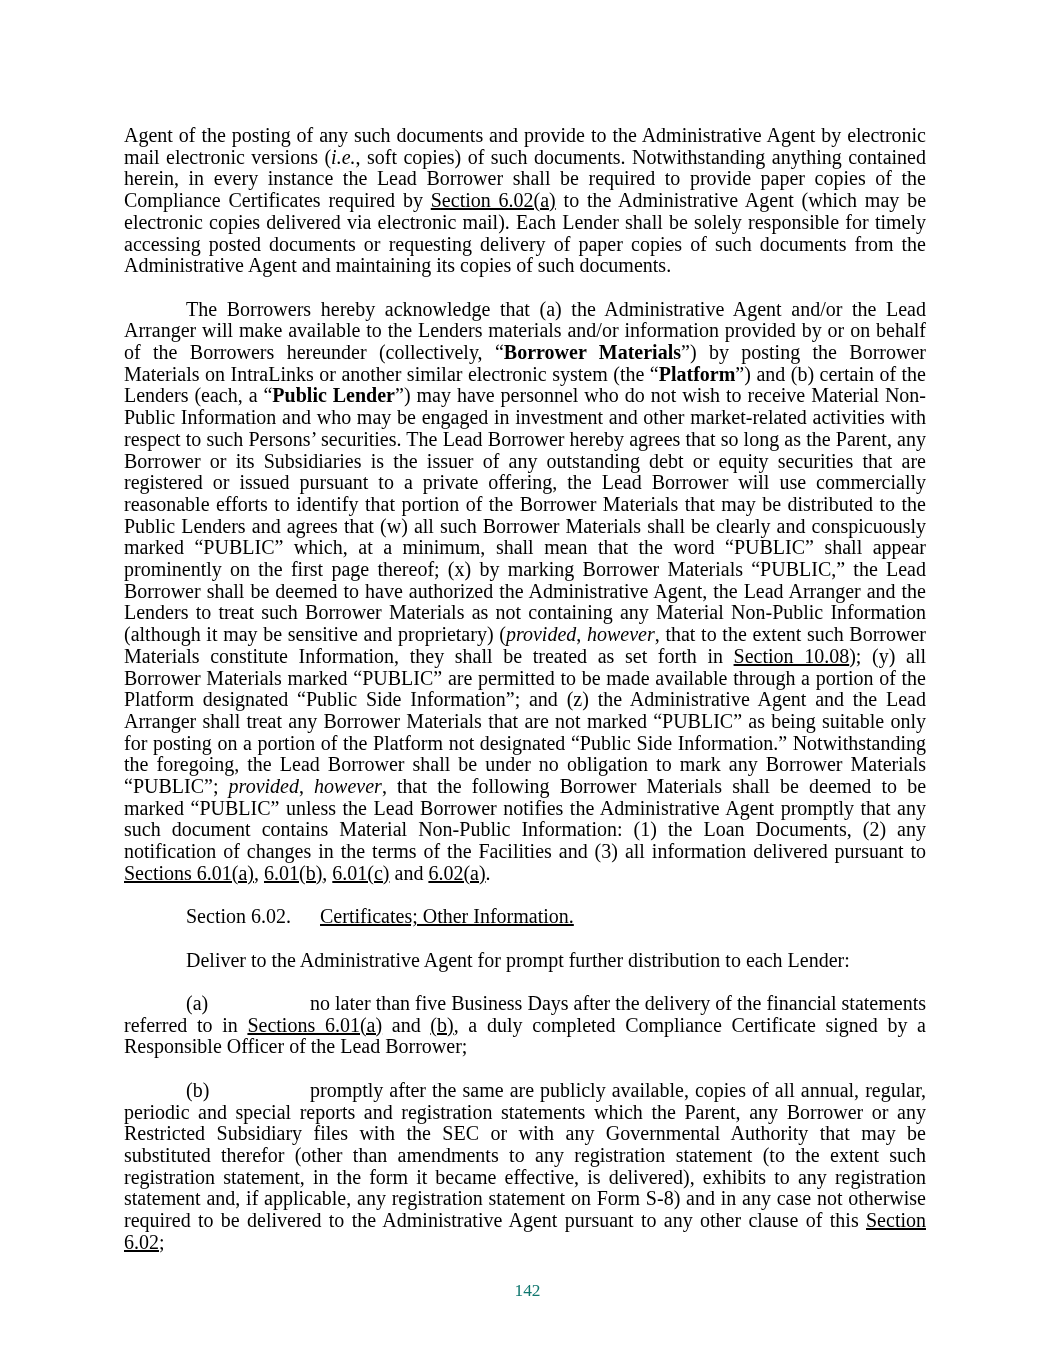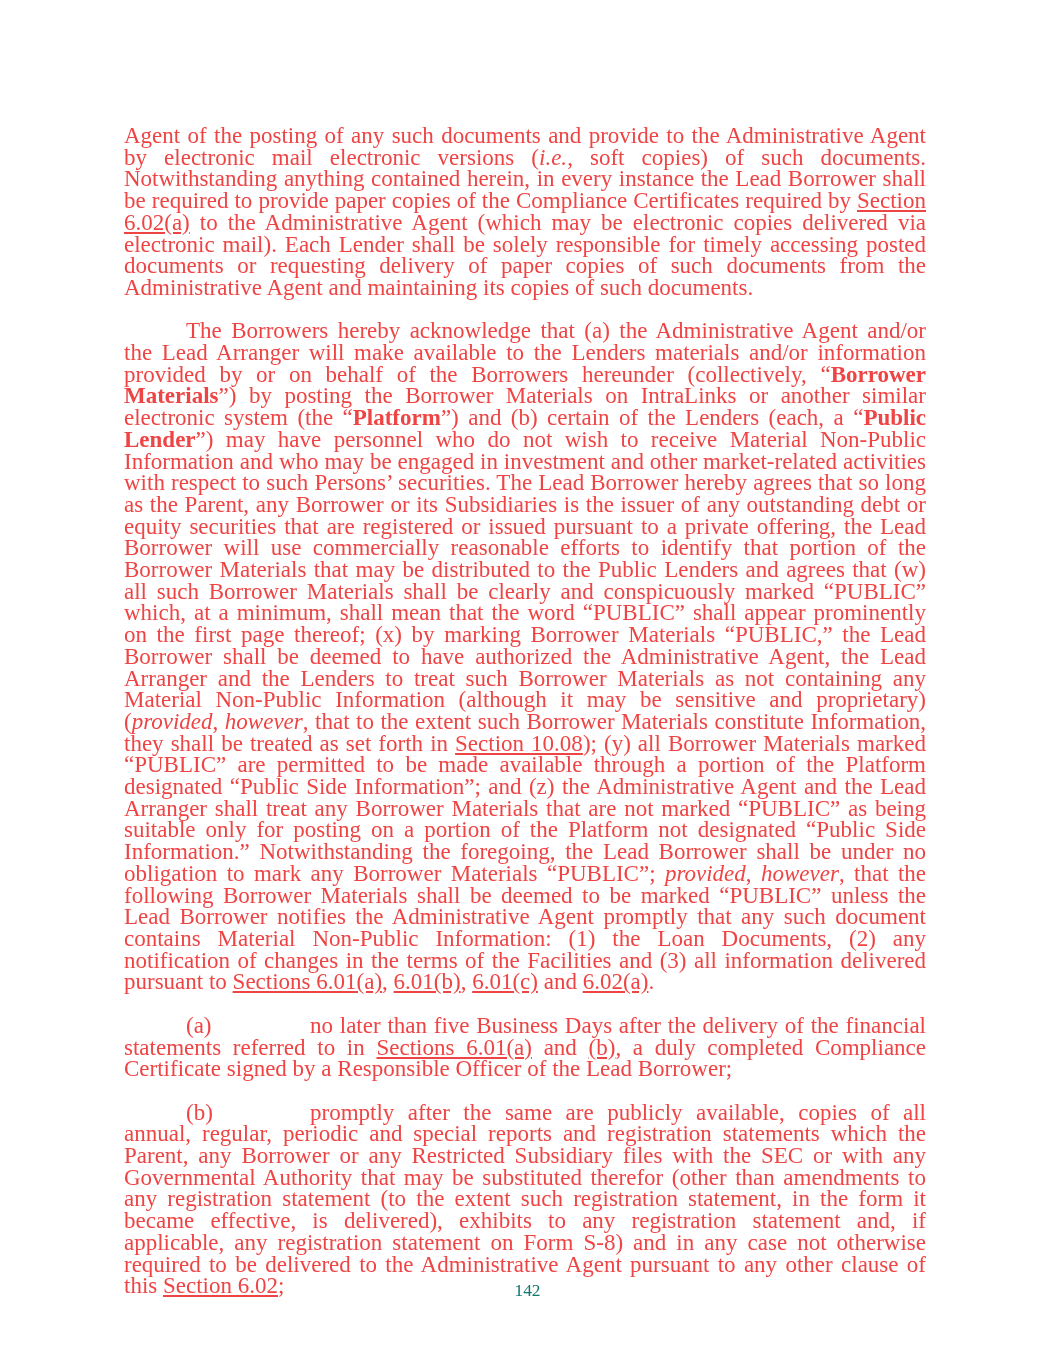--- a/index.html
+++ b/index.html
@@ -1,20 +1,20 @@
 <!DOCTYPE html>
 <html><head>
   <meta charset="utf-8">
   <style>
     html, body { margin: 0; padding: 0; background: #ffffff; }
     body { width: 1055px; height: 1365px; position: relative; overflow: hidden; }
     .page {
       position: absolute; left: 124px; top: 125px; width: 802px;
-      font-family: "Liberation Serif", serif; font-size: 23px; line-height: 21.7px;
-      color: #ef4444; text-align: justify;
+      font-family: "Liberation Serif", serif; font-size: 20px; line-height: 21.7px;
+      color: #000000; text-align: justify;
     }
     .para { margin: 0 0 21.7px 0; }
     .indent { text-indent: 62px; }
     .heading { margin: 0 0 21.7px 62px; }
     .heading .num { display: inline-block; width: 134px; }
     .u { text-decoration: underline; }
     .b { font-weight: bold; margin-top: 12px; }
     .i { font-style: italic; }
     .clause-label { display: inline-block; width: 124px; text-indent: 0; }
     .pagenum {
@@ -24,21 +24,23 @@
   </style>
 </head>
 <body>
 
 <div class="page">
 
   <p class="para"><span>Agent of the posting of any such documents and provide to the Administrative Agent by electronic mail electronic versions (</span><span class="i">i.e.</span><span>, soft copies) of such documents.  Notwithstanding anything contained herein, in every instance the Lead Borrower shall be required to provide paper copies of the Compliance Certificates required by </span><span class="u">Section 6.02(a)</span><span> to the Administrative Agent (which may be electronic copies delivered via electronic mail).  Each Lender shall be solely responsible for timely accessing posted documents or requesting delivery of paper copies of such documents from the Administrative Agent and maintaining its copies of such documents.</span></p>
 
   <p class="para indent"><span>The Borrowers hereby acknowledge that (a) the Administrative Agent and/or the Lead Arranger will make available to the Lenders materials and/or information provided by or on behalf of the Borrowers hereunder (collectively, “</span><span class="b">Borrower Materials</span><span>”) by posting the Borrower Materials on IntraLinks or another similar electronic system (the “</span><span class="b">Platform</span><span>”) and (b) certain of the Lenders (each, a “</span><span class="b">Public Lender</span><span>”) may have personnel who do not wish to receive Material Non-Public Information and who may be engaged in investment and other market-related activities with respect to such Persons’ securities.  The Lead Borrower hereby agrees that so long as the Parent, any Borrower or its Subsidiaries is the issuer of any outstanding debt or equity securities that are registered or issued pursuant to a private offering, the Lead Borrower will use commercially reasonable efforts to identify that portion of the Borrower Materials that may be distributed to the Public Lenders and agrees that (w) all such Borrower Materials shall be clearly and conspicuously marked “PUBLIC” which, at a minimum, shall mean that the word “PUBLIC” shall appear prominently on the first page thereof; (x)&nbsp;by marking Borrower Materials “PUBLIC,” the Lead Borrower shall be deemed to have authorized the Administrative Agent, the Lead Arranger and the Lenders to treat such Borrower Materials as not containing any Material Non-Public Information (although it may be sensitive and proprietary) (</span><span class="i">provided</span><span>, </span><span class="i">however</span><span>, that to the extent such Borrower Materials constitute Information, they shall be treated as set forth in </span><span class="u">Section 10.08</span><span>); (y) all Borrower Materials marked “PUBLIC” are permitted to be made available through a portion of the Platform designated “Public Side Information”; and (z) the Administrative Agent and the Lead Arranger shall treat any Borrower Materials that are not marked “PUBLIC” as being suitable only for posting on a portion of the Platform not designated “Public Side Information.” Notwithstanding the foregoing, the Lead Borrower shall be under no obligation to mark any Borrower Materials “PUBLIC”; </span><span class="i">provided</span><span>, </span><span class="i">however</span><span>, that the following Borrower Materials shall be deemed to be marked “PUBLIC” unless the Lead Borrower notifies the Administrative Agent promptly that any such document contains Material Non-Public Information: (1) the Loan Documents, (2) any notification of changes in the terms of the Facilities and (3) all information delivered pursuant to </span><span class="u">Sections 6.01(a)</span><span>, </span><span class="u">6.01(b)</span><span>, </span><span class="u">6.01(c)</span><span> and </span><span class="u">6.02(a)</span><span>.</span></p>
 
+  <p class="heading"><span class="num">Section 6.02.</span><span class="u">Certificates; Other Information.</span></p>
 
+  <p class="para indent">Deliver to the Administrative Agent for prompt further distribution to each Lender:</p>
 
   <p class="para indent"><span class="clause-label">(a)</span><span>no later than five Business Days after the delivery of the financial statements referred to in </span><span class="u">Sections 6.01(a)</span><span> and </span><span class="u">(b)</span><span>, a duly completed Compliance Certificate signed by a Responsible Officer of the Lead Borrower;</span></p>
 
   <p class="para indent"><span class="clause-label">(b)</span><span>promptly after the same are publicly available, copies of all annual, regular, periodic and special reports and registration statements which the Parent, any Borrower or any Restricted Subsidiary files with the SEC or with any Governmental Authority that may be substituted therefor (other than amendments to any registration statement (to the extent such registration statement, in the form it became effective, is delivered), exhibits to any registration statement and, if applicable, any registration statement on Form&nbsp;S-8) and in any case not otherwise required to be delivered to the Administrative Agent pursuant to any other clause of this </span><span class="u">Section 6.02</span><span>;</span></p>
 
 </div>
 
 <div class="pagenum">142</div>
 
 </body></html>

